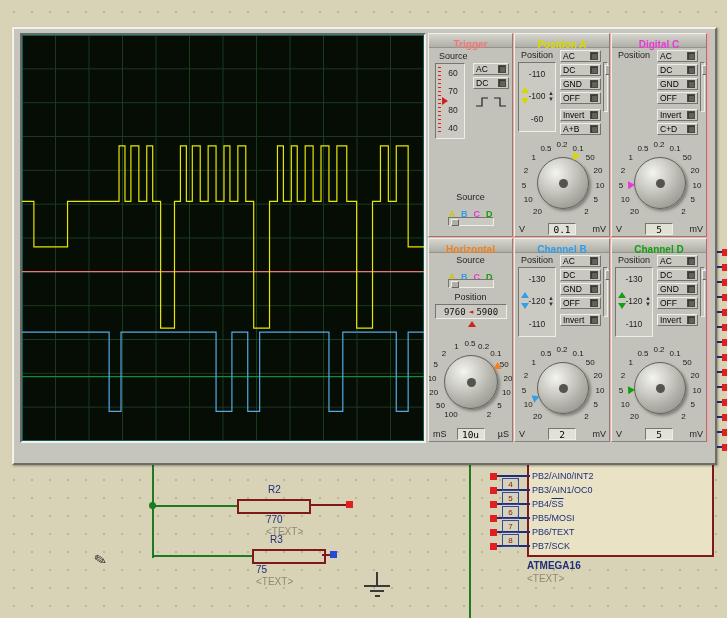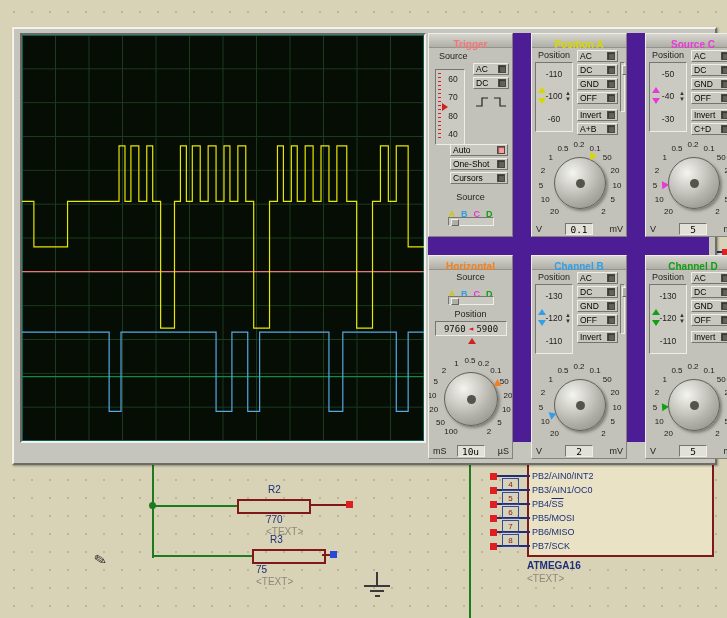--- a/index.html
+++ b/index.html
@@ -29,21 +29,21 @@
     border:2px solid;border-color:#f4f3eb #6e6d65 #6e6d65 #f4f3eb;box-shadow:1px 1px 2px rgba(0,0,0,.35)}
   .titlebar{height:15px;background:linear-gradient(90deg,#0b41b4,#5a90dc);display:flex;align-items:center;justify-content:space-between;padding:0 3px}
   .titlebar .t{color:#fff;font-size:10px;font-weight:bold}
   .close-btn{width:14px;height:12px;background:#c9c8c0;border:1px solid;border-color:#f0efe7 #66655d #66655d #f0efe7;font-size:8px;line-height:9px;text-align:center;padding:0;font-weight:bold;color:#222}
   .win-body{position:relative;height:417px}
   #screen{position:absolute;left:6px;top:4px;width:402px;height:406px;background:#050d05;
     border:2px solid;border-color:#6a6a62 #f2f1e9 #f2f1e9 #6a6a62}
   #screen svg{display:block;width:402px;height:406px}
   
   #controls{position:absolute;left:414px;top:4px;width:281px;height:409px;display:grid;
-    grid-template-columns:85px 96px 96px;grid-template-rows:204px 204px;gap:18px;background:#4c1d95}
+    grid-template-columns:85px 96px 96px;grid-template-rows:204px 204px;gap:1px;background:#fca5a5}
   .panel{background:#c3c2ba;border:1px solid;border-color:#efeee6 #84837b #84837b #efeee6;position:relative;overflow:hidden}
   .sec-head{height:13px;background:linear-gradient(#d7d6ce,#b0afa7);border-bottom:1px solid #94938b;text-align:center}
   .sec-title{font-size:10px;font-weight:bold;line-height:13px}
   .lbl{position:absolute;font-size:9px;color:#222;white-space:nowrap}
   .inset{background:#cbcac2;border:1px solid;border-color:#77766e #efeee6 #efeee6 #77766e;box-sizing:border-box}
   .ticks{display:flex;flex-direction:column;justify-content:space-around;height:100%;align-items:center}
   .tick{font-size:8.5px;color:#222;line-height:9px}
   .ctl-btn{display:flex;align-items:center;justify-content:space-between;width:100%;height:12px;background:#c9c8c0;
     border:1px solid;border-color:#f0efe7 #75746c #75746c #f0efe7;font-size:8.5px;padding:0 2px;margin-bottom:2px;box-sizing:border-box;font-family:"Liberation Sans",sans-serif}
   .bl{white-space:nowrap}
@@ -126,21 +126,21 @@
       <div class="pin-numbox" style="left: 14px; top: 61px;">7</div>
       <div class="sq red" style="left: 2px; top: 84px;"></div>
       <div class="pin-stub" style="left: 9px; top: 86px; width: 33px;"></div>
       <div class="pin-numbox" style="left: 14px; top: 75px;">8</div>
     </div>
   <div id="chip-pin-labels" style="position:absolute;left:532px;top:459px;width:120px;height:100px">
       <div class="pin-label" style="left: 0px; top: 12px;">PB2/AIN0/INT2</div>
       <div class="pin-label" style="left: 0px; top: 26px;">PB3/AIN1/OC0</div>
       <div class="pin-label" style="left: 0px; top: 40px;">PB4/<span style="text-decoration: overline;">SS</span></div>
       <div class="pin-label" style="left: 0px; top: 54px;">PB5/MOSI</div>
-      <div class="pin-label" style="left: 0px; top: 68px;">PB6/MISO</div>
+      <div class="pin-label" style="left: 0px; top: 68px;">PB6/TEXT</div>
       <div class="pin-label" style="left: 0px; top: 82px;">PB7/SCK</div>
     </div>
   <div class="ref" style="left:527px;top:560px;font-weight:bold">ATMEGA16</div>
   <div class="graytxt" style="left:527px;top:573px">&lt;TEXT&gt;</div>
 
   <div id="right-stubs" style="position:absolute;left:713px;top:245px;width:14px;height:215px">
       <div class="pin-stub" style="left: 1px; top: 6px; width: 9px;"></div>
       <div class="sq red" style="left: 9px; top: 4px;"></div>
       <div class="pin-stub" style="left: 1px; top: 21px; width: 9px;"></div>
       <div class="sq red" style="left: 9px; top: 19px;"></div>
@@ -205,21 +205,21 @@
             <polyline points="0,300 88,300 88,380 100,380 100,300 196,300 196,380 212,380 212,300 228,300 228,380 240,380 240,300 310,300 310,380 324,380 324,300 378,300 378,380 390,380 390,300 406,300" fill="none" stroke="#55aae8" stroke-width="1.2"></polyline>
             <polyline points="0,168 12,168 12,214 46,214 46,168 98,168 98,112 104,112 104,168 110,168 110,112 118,112 118,168 126,168 126,112 132,112 132,168 140,168 140,296 154,296 154,168 160,168 160,112 166,112 166,168 172,168 172,112 180,112 180,168 188,168 188,112 196,112 196,168 204,168 204,112 210,112 210,168 218,168 218,112 226,112 226,168 234,168 234,296 250,296 250,168 258,168 258,112 264,112 264,168 272,168 272,112 278,112 278,168 286,168 286,112 294,112 294,168 302,168 302,112 310,112 310,168 318,168 318,112 328,112 328,168 338,168 338,296 354,296 354,168 362,168 362,112 370,112 370,168 378,168 378,112 390,112 390,214 406,214" fill="none" stroke="#e8e800" stroke-width="1.2"></polyline>
           </svg>
       </div>
 
       <div id="controls">
 
         <section class="panel" id="trigger-panel">
           <div class="sec-head"><span class="sec-title" id="trig-title" style="color: rgb(240, 120, 120);">Trigger</span></div>
           <span class="lbl" style="left:10px;top:17px">Source</span>
-          <div class="inset" id="trigger-level-slider" style="position:absolute;left:6px;top:35px;width:30px;height:76px">
+          <div class="inset" id="trigger-level-slider" style="position:absolute;left:6px;top:29px;width:30px;height:76px">
             <div class="red-ticks"></div>
             <div class="ticks" id="trigger-level-ticks" style="margin-left:6px">
                 <div class="tick">60</div>
                 <div class="tick">70</div>
                 <div class="tick">80</div>
                 <div class="tick">40</div>
               </div>
             <div class="lvl-marker"></div>
           </div>
           <div id="trigger-coupling" style="position:absolute;left:44px;top:29px;width:36px">
@@ -229,34 +229,20 @@
               </button>
               <button class="ctl-btn">
                 <span class="bl">DC</span>
                 <span class="ind"></span>
               </button>
             </div>
           <svg width="34" height="13" style="position:absolute;left:46px;top:62px">
             <polyline points="1,10 7,10 7,2 13,2" fill="none" stroke="#222" stroke-width="1.2"></polyline>
             <polyline points="19,2 25,2 25,10 31,10" fill="none" stroke="#222" stroke-width="1.2"></polyline>
           </svg>
-          <div id="trigger-modes" style="position:absolute;right:4px;top:110px;width:58px">
-              <button class="ctl-btn">
-                <span class="bl">Auto</span>
-                <span class="ind lit"></span>
-              </button>
-              <button class="ctl-btn">
-                <span class="bl">One-Shot</span>
-                <span class="ind"></span>
-              </button>
-              <button class="ctl-btn">
-                <span class="bl">Cursors</span>
-                <span class="ind"></span>
-              </button>
-            </div>
           <span class="lbl" style="left:50%;transform:translateX(-50%);top:158px">Source</span>
           <div id="trigger-source-letters" style="position:absolute;left:50%;transform:translateX(-50%);top:169px;white-space:nowrap"><span class="sl" style="color: rgb(200, 200, 0);">A</span><span class="sl" style="color: rgb(47, 159, 232);">B</span><span class="sl" style="color: rgb(232, 56, 216);">C</span><span class="sl" style="color: rgb(17, 160, 17);">D</span></div>
           <div class="inset mini" style="position:absolute;left:50%;transform:translateX(-50%);top:183px">
               <div class="mthumb"></div>
             </div>
         </section>
 
         <section class="panel chan" id="panel-a">
   <div class="sec-head"><span class="sec-title" style="color: rgb(216, 216, 0);">Position A</span></div>
   <div class="chan-top" style="display:flex;padding:2px 1px 0 3px;height:90px;box-sizing:border-box">
@@ -325,34 +311,24 @@
                 </div>
       <div class="cap"></div>
     </div>
     <span class="unit ul">V</span>
     <div class="val">0.1</div>
     <span class="unit ur">mV</span>
   </div>
 </section>
 
         <section class="panel chan" id="panel-c">
-  <div class="sec-head"><span class="sec-title" style="color: rgb(232, 56, 216);">Source C</span></div>
+  <div class="sec-head"><span class="sec-title" style="color: rgb(232, 56, 216);">Digital C</span></div>
   <div class="chan-top" style="display:flex;padding:2px 1px 0 3px;height:90px;box-sizing:border-box">
     <div style="width:38px;flex:none">
       <div class="lbl pos-lbl" style="position:static;display:block;text-align:center">Position</div>
-      <div class="inset" style="position:relative;width:38px;height:70px;margin-top:2px">
-        <div class="ticks">
-                    <div class="tick">-50</div>
-                    <div class="tick">-40</div>
-                    <div class="tick">-30</div>
-                  </div>
-        <div class="m-up" style="border-bottom-color: rgb(232, 56, 216);"></div>
-        <div class="m-dn" style="border-top-color: rgb(232, 56, 216);"></div>
-        <div class="spin">▲<br>▼</div>
-      </div>
     </div>
     <div class="btn-col" style="margin-left:4px;width:41px;flex:none">
                 <button class="ctl-btn">
                   <span class="bl">AC</span>
                   <span class="ind"></span>
                 </button>
                 <button class="ctl-btn">
                   <span class="bl">DC</span>
                   <span class="ind"></span>
                 </button>

